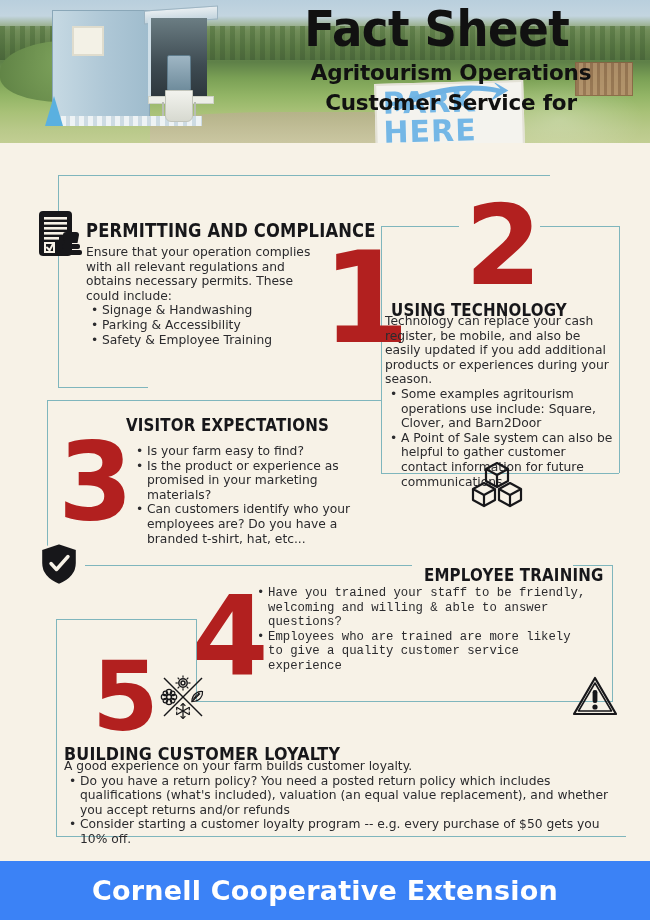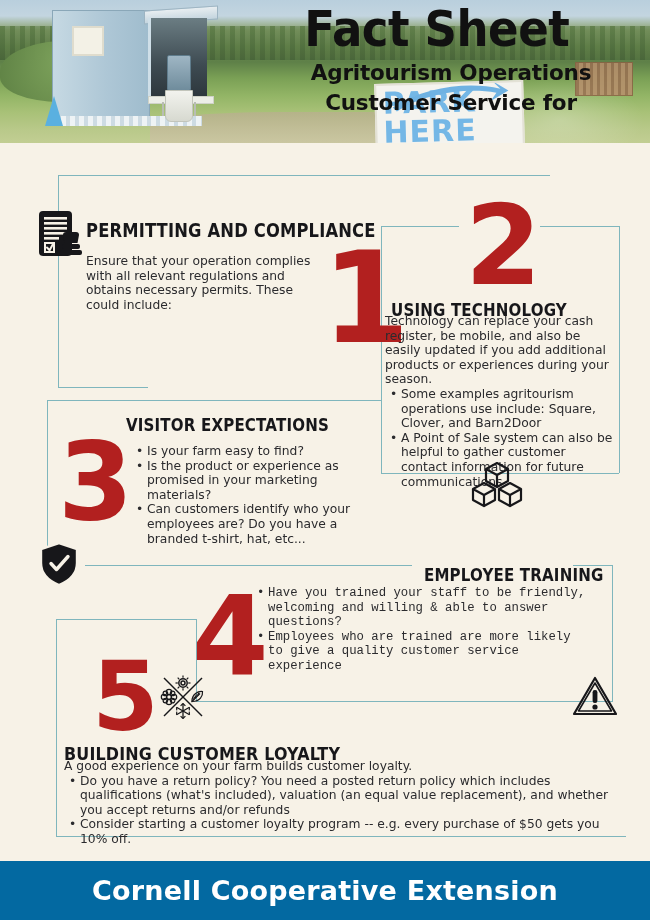--- a/index.html
+++ b/index.html
@@ -86,21 +86,21 @@
   .body ul li:before{content:"•";position:absolute;left:-11px;top:0;color:#2b2b2e;}
 
   
   .num{position:absolute;color:#b2201f;font-weight:bold;
     font-family:"DejaVu Sans","Liberation Sans",sans-serif;line-height:1;}
 
   
   .ico{position:absolute;}
 
   
-  .footer{position:absolute;left:0;top:861px;width:650px;height:59px;background:#0369a1;}
+  .footer{position:absolute;left:0;top:861px;width:650px;height:59px;background:#3b82f6;}
   .footer span{display:block;text-align:center;color:#fff;font-weight:bold;
     font-size:27px;line-height:59px;font-family:"DejaVu Sans","Liberation Sans",sans-serif;
     letter-spacing:.2px;}
 </style>
 </head>
 <body>
 
 <div class="page">
 
   <div class="banner">
@@ -174,22 +174,27 @@
     </g>
     <rect x="9" y="33" width="9" height="9" fill="none" stroke="#f7f2e7" stroke-width="2"></rect>
     <path d="M11 37.5 l2.6 2.8 L17 34" fill="none" stroke="#f7f2e7" stroke-width="2" stroke-linecap="round"></path>
     <path d="M30 22 h10 a3 3 0 0 1 3 3 l-1.5 8 h-13 L27 25 a3 3 0 0 1 3 -3 z" fill="#17171a"></path>
     <rect x="26" y="34" width="18" height="5" rx="2" fill="#17171a"></rect>
     <rect x="24" y="40" width="22" height="5" rx="2" fill="#17171a"></rect>
   </svg>
 
   <div class="hdg" style="left:86px;top:219px;font-size:19px;">PERMITTING AND COMPLIANCE</div>
 
-  <div class="body" style="left:86px;top:254px;width:232px;">
+  <div class="body" style="left:86px;top:245px;width:232px;">
     <p>Ensure that your operation complies with all relevant regulations and obtains necessary permits. These could include:</p>
+    <ul>
+      <li>Signage &amp; Handwashing</li>
+      <li>Parking &amp; Accessibility</li>
+      <li>Safety &amp; Employee Training</li>
+    </ul>
   </div>
 
   <div class="num" style="left:322px;top:236px;font-size:126px;">1</div>
 
   <div class="num" style="left:465px;top:191px;font-size:110px;">2</div>
 
   <div class="hdg" style="left:391px;top:300px;font-size:17.5px;">USING TECHNOLOGY</div>
 
   <div class="body" style="left:385px;top:314px;width:228px;">
     <p>Technology can replace your cash register, be mobile, and also be easily updated if you add additional products or experiences during your season.</p>

